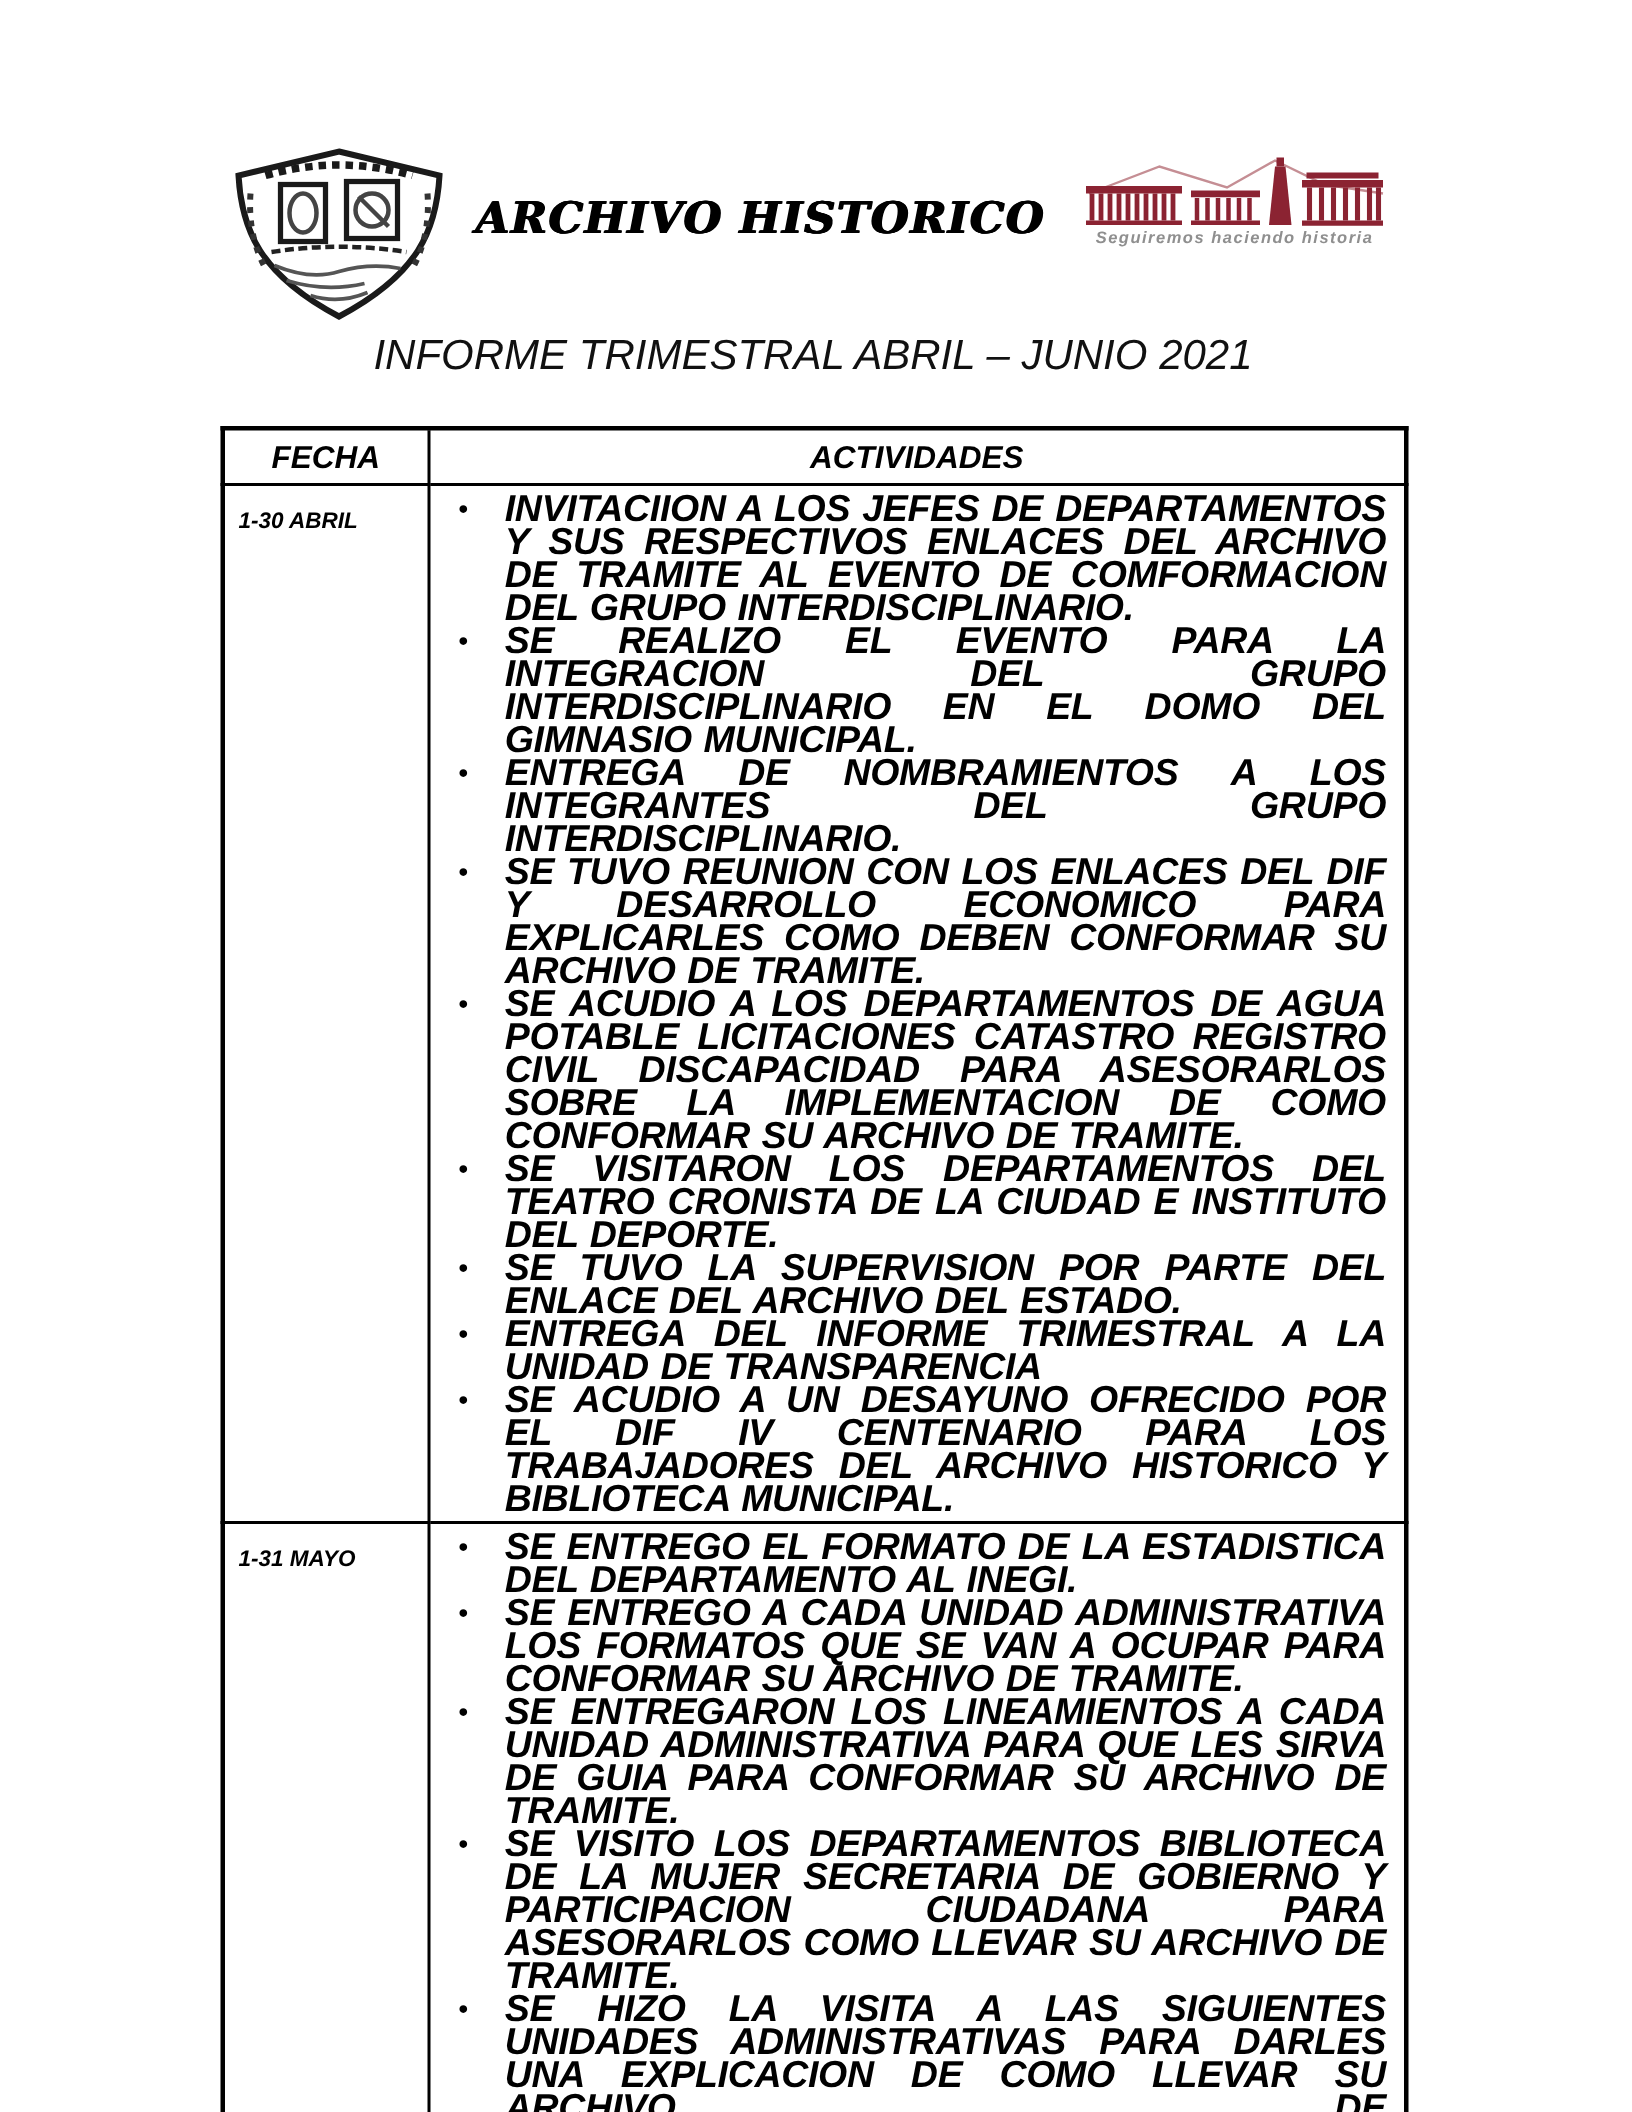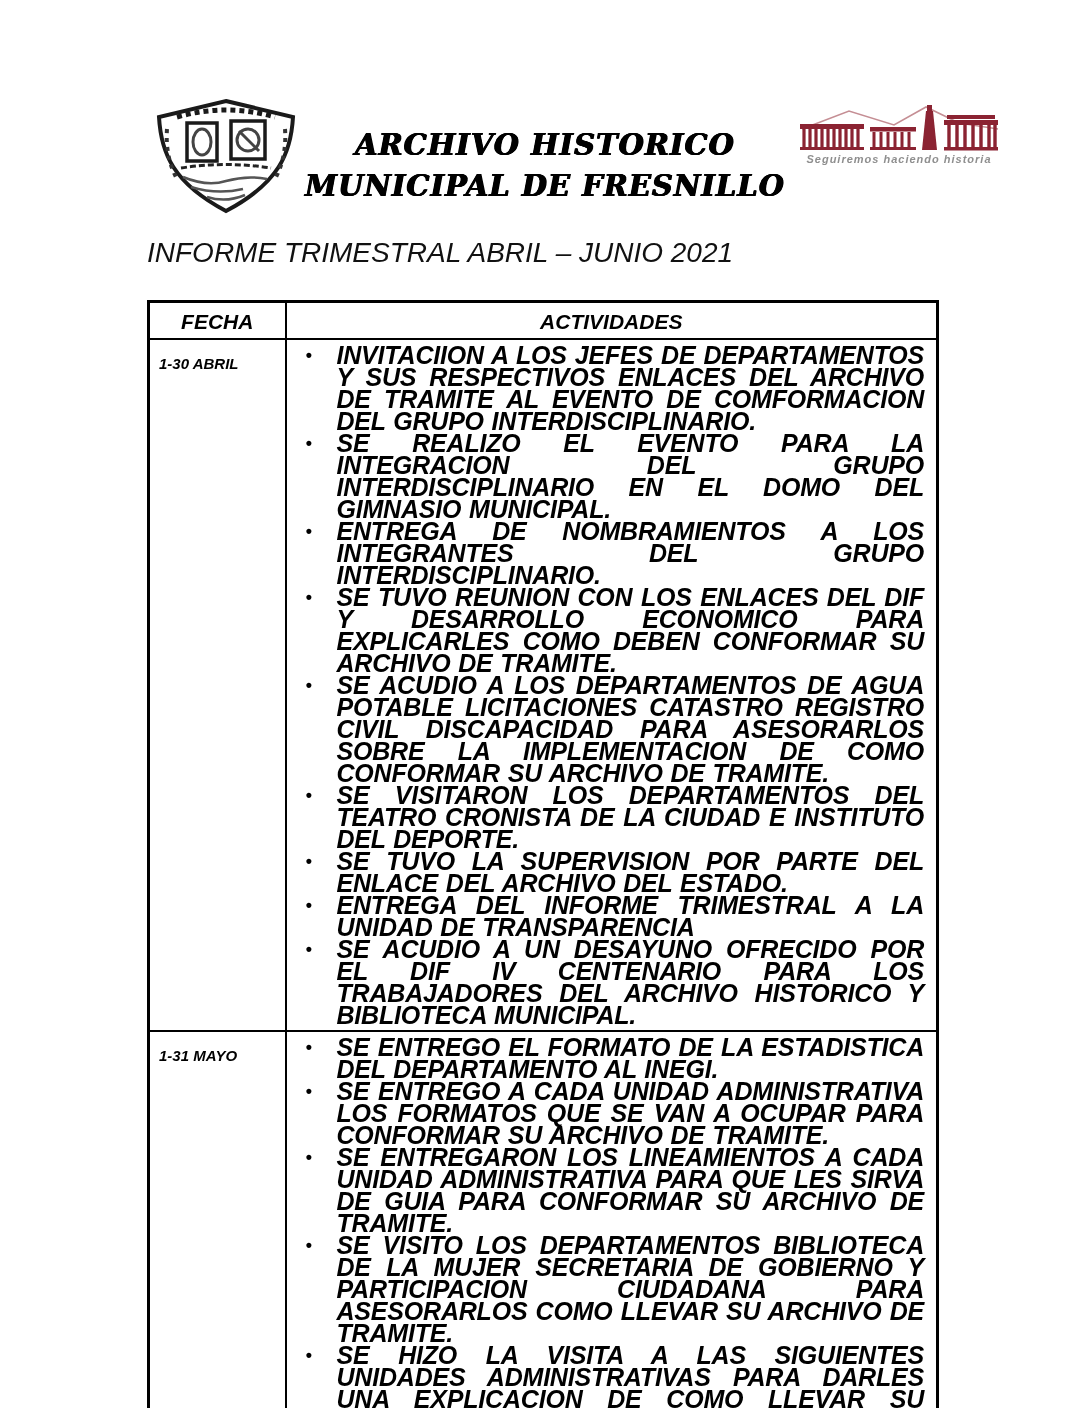--- a/index.html
+++ b/index.html
@@ -75,24 +75,25 @@
   }
   .fres-tag {
     font-size: 11px;
     font-weight: bold;
     letter-spacing: 1px;
     color: #8f8f8f;
     margin-top: -2px;
     white-space: nowrap;
   }
   .report-title {
+    text-align: center;
     font-size: 28px;
     font-weight: normal;
     color: #111;
-    margin-top: 20px;
+    margin-top: 4px;
     letter-spacing: 0px;
   }
 
   
   .activities-table {
     margin-top: 31px;
     width: 789px;
     border-collapse: collapse;
     border: 3px solid #000;
     table-layout: fixed;
@@ -163,21 +164,20 @@
           <rect x="84" y="26" width="34" height="38" fill="#fff" stroke="#1a1a1a" stroke-width="3.5"></rect>
           <circle cx="101" cy="45" r="11" fill="none" stroke="#444" stroke-width="3"></circle>
           <path d="M92,36 L112,56" stroke="#444" stroke-width="3"></path>
           <path d="M34,73 Q79,66 124,73" fill="none" stroke="#222" stroke-width="3" stroke-dasharray="6,3"></path>
           <path d="M36,82 Q60,92 79,86 Q100,80 120,84 M44,92 Q70,100 96,94 M60,102 Q79,108 98,100" fill="none" stroke="#555" stroke-width="2.5"></path>
         </svg>
       </div>
 
       <div class="title-block">
         <div class="org-title">ARCHIVO HISTORICO</div>
-        <div class="org-title">MUNICIPAL DE FRESNILLO</div>
       </div>
 
       <div class="fresnillo-logo">
         <svg class="bridge-icon" width="210" height="52" viewBox="0 0 210 52" xmlns="http://www.w3.org/2000/svg">
           <path d="M8,26 L55,8 L100,22 L132,4 L165,20 L204,26" fill="none" stroke="#c58e94" stroke-width="1.6"></path>
           <rect x="6" y="21" width="64" height="5" fill="#8B2332"></rect>
           <path d="M10,26 V44 M16,26 V44 M22,26 V44 M28,26 V44 M34,26 V44 M40,26 V44 M46,26 V44 M52,26 V44 M58,26 V44 M64,26 V44" stroke="#8B2332" stroke-width="3.2" fill="none"></path>
           <rect x="6" y="44" width="64" height="3" fill="#8B2332"></rect>
           <rect x="76" y="24" width="46" height="4.5" fill="#8B2332"></rect>
           <path d="M80,29 V44 M87,29 V44 M94,29 V44 M101,29 V44 M108,29 V44 M115,29 V44" stroke="#8B2332" stroke-width="3" fill="none"></path>

